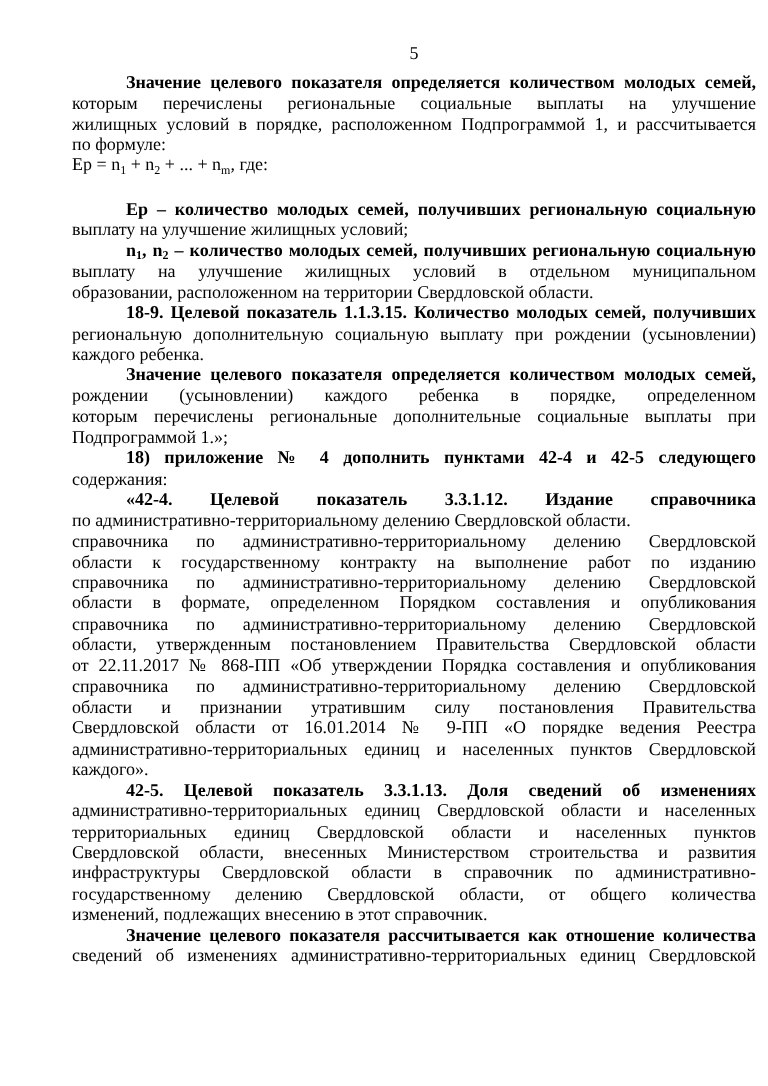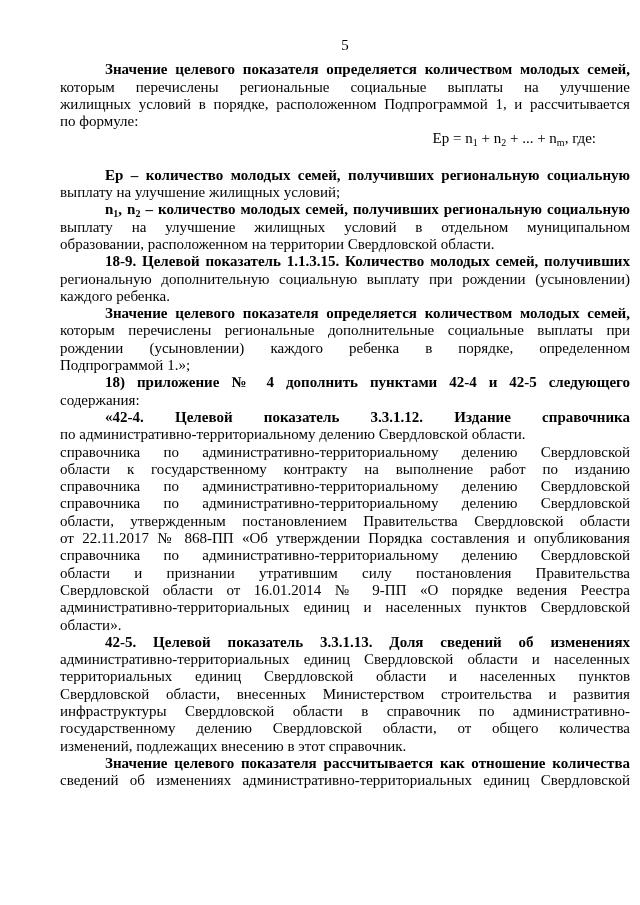--- a/index.html
+++ b/index.html
@@ -31,21 +31,21 @@
     text-align-last: justify;
     -moz-text-align-last: justify;
   }
   .line.last {
     text-align-last: left;
     -moz-text-align-last: left;
   }
   .line.first { text-indent: 45px; font-weight: bold; }
 
   .formula {
-    text-align: right;
+    text-align: left;
     padding-right: 34px;
     margin: 0 0 19px 0;
   }
 
   sub {
     font-size: 10px;
     line-height: 0;
     vertical-align: -3px;
   }
 </style>
@@ -71,44 +71,45 @@
         <div class="line">выплату на улучшение жилищных условий в отдельном муниципальном</div>
         <div class="line last">образовании, расположенном на территории Свердловской области.</div>
       </div>
       <div class="paragraph">
         <div class="line first">18-9. Целевой показатель 1.1.3.15. Количество молодых семей, получивших</div>
         <div class="line">региональную дополнительную социальную выплату при рождении (усыновлении)</div>
         <div class="line last">каждого ребенка.</div>
       </div>
       <div class="paragraph">
         <div class="line first">Значение целевого показателя определяется количеством молодых семей,</div>
+        <div class="line">рождении (усыновлении) каждого ребенка в порядке, определенном</div>
         <div class="line">которым перечислены региональные дополнительные социальные выплаты при</div>
-        <div class="line">рождении (усыновлении) каждого ребенка в порядке, определенном</div>
         <div class="line last">Подпрограммой 1.»;</div>
       </div>
       <div class="paragraph">
         <div class="line first">18) приложение № 4 дополнить пунктами 42-4 и 42-5 следующего</div>
         <div class="line last">содержания:</div>
       </div>
       <div class="paragraph">
         <div class="line first">«42-4. Целевой показатель 3.3.1.12. Издание справочника</div>
         <div class="line last">по административно-территориальному делению Свердловской области.</div>
       </div>
       <div class="paragraph">
         <div class="line">справочника по административно-территориальному делению Свердловской</div>
         <div class="line">области к государственному контракту на выполнение работ по изданию</div>
         <div class="line">справочника по административно-территориальному делению Свердловской</div>
+        <div class="line">области в формате, определенном Порядком составления и опубликования</div>
         <div class="line">справочника по административно-территориальному делению Свердловской</div>
         <div class="line">области, утвержденным постановлением Правительства Свердловской области</div>
         <div class="line">от 22.11.2017 № 868-ПП «Об утверждении Порядка составления и опубликования</div>
         <div class="line">справочника по административно-территориальному делению Свердловской</div>
         <div class="line">области и признании утратившим силу постановления Правительства</div>
         <div class="line">Свердловской области от 16.01.2014 № 9-ПП «О порядке ведения Реестра</div>
         <div class="line">административно-территориальных единиц и населенных пунктов Свердловской</div>
-        <div class="line last">области».</div>
+        <div class="line last">каждого».</div>
       </div>
       <div class="paragraph">
         <div class="line first">42-5. Целевой показатель 3.3.1.13. Доля сведений об изменениях</div>
         <div class="line">административно-территориальных единиц Свердловской области и населенных</div>
         <div class="line">территориальных единиц Свердловской области и населенных пунктов</div>
         <div class="line">Свердловской области, внесенных Министерством строительства и развития</div>
         <div class="line">инфраструктуры Свердловской области в справочник по административно-</div>
         <div class="line">государственному делению Свердловской области, от общего количества</div>
         <div class="line last">изменений, подлежащих внесению в этот справочник.</div>
       </div>

